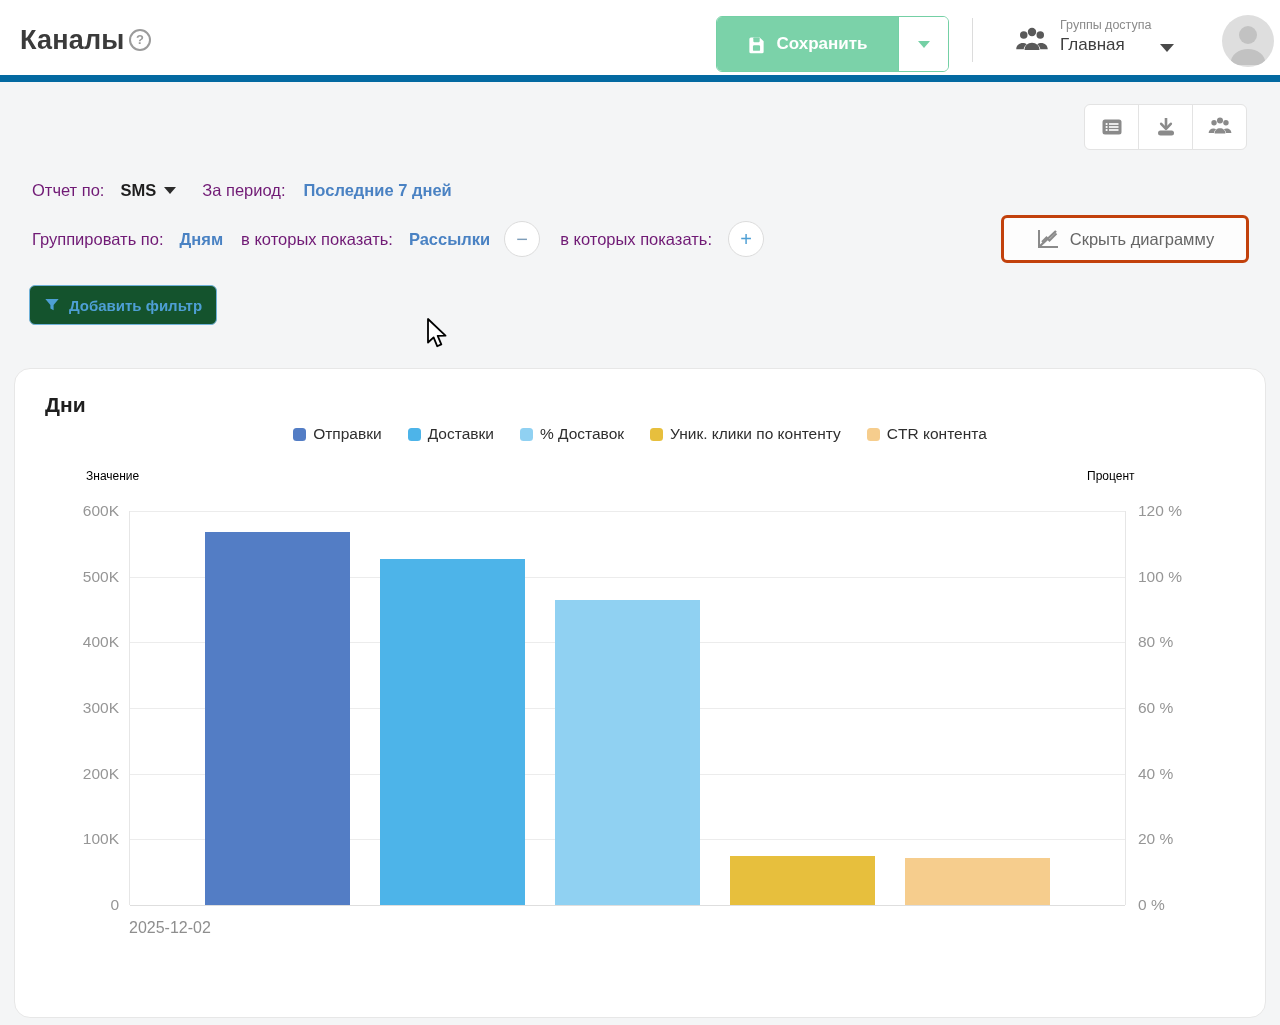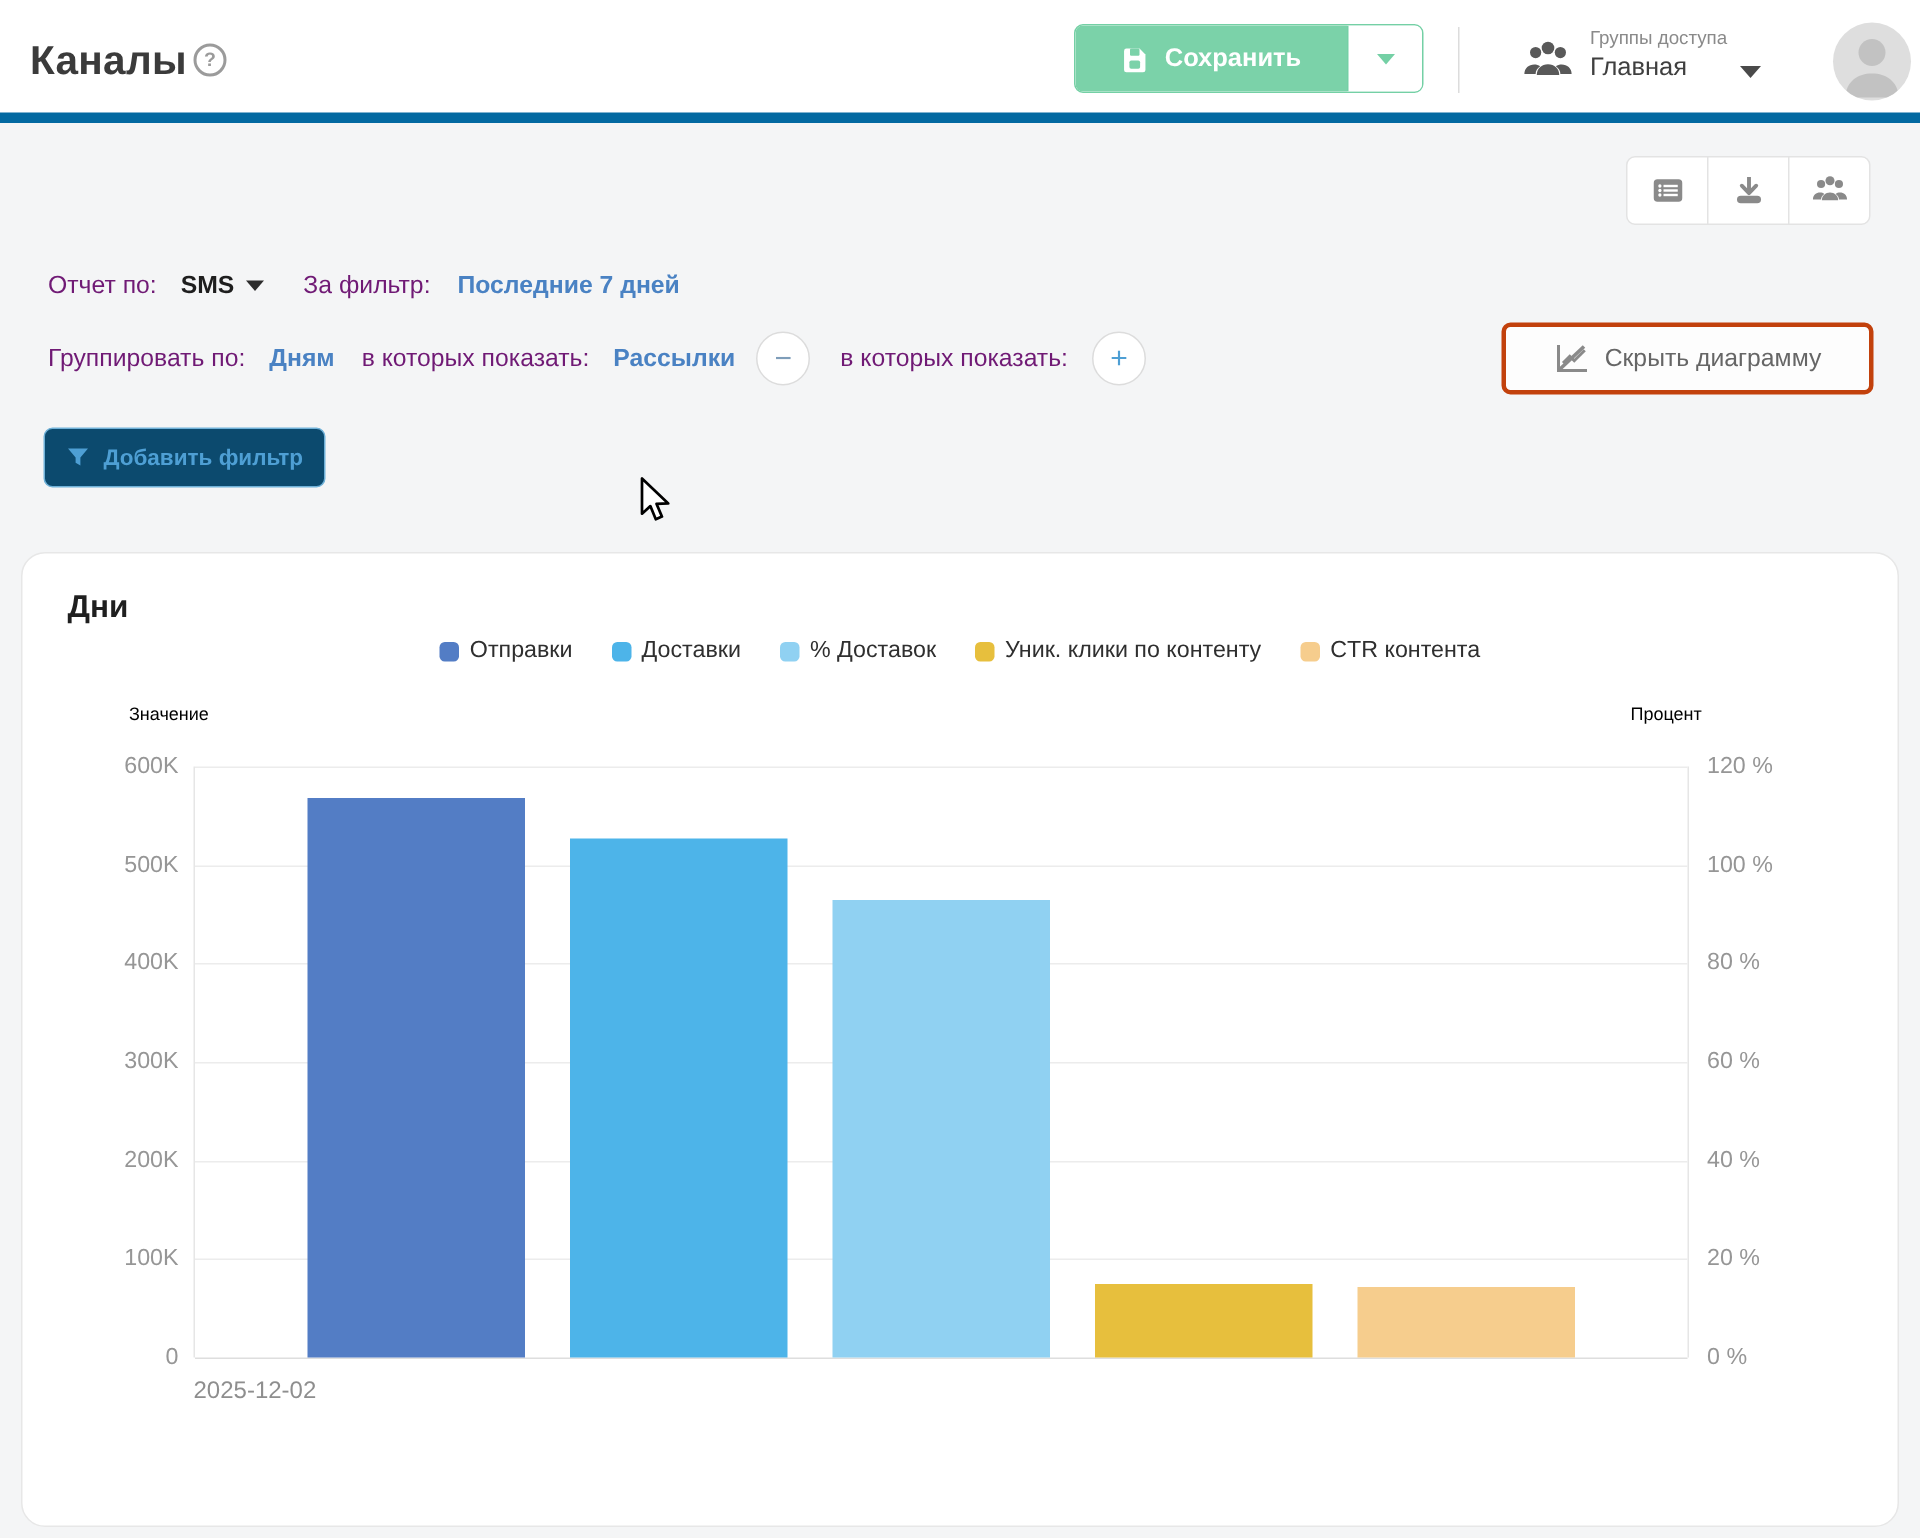--- a/index.html
+++ b/index.html
@@ -4,21 +4,21 @@
 <style>
   * { margin:0; padding:0; box-sizing:border-box; }
   body { background:#e9eaec; font-family:"Liberation Sans", sans-serif; }
   .screen { position:relative; width:1280px; height:1025px; background:#f4f5f6; overflow:hidden; }
 
   
   .header { position:absolute; left:0; top:0; width:1280px; height:82px; background:#ffffff; border-bottom:7px solid #0369a1; }
   .page-title { position:absolute; left:20px; top:25px; font-size:27px; font-weight:bold; color:#3b3b3b; letter-spacing:0.2px; }
   .help-icon { position:absolute; left:129px; top:29px; width:22px; height:22px; border:2px solid #9b9b9b; border-radius:50%; color:#9b9b9b; font-size:13px; font-weight:bold; text-align:center; line-height:18px; }
 
-  .save-split { position:absolute; left:716px; top:16px; width:233px; height:46px; border:1px solid #74d0a5; border-radius:6px; display:flex; overflow:hidden; background:#fff; cursor:pointer; }
+  .save-split { position:absolute; left:716px; top:16px; width:233px; height:56px; border:1px solid #74d0a5; border-radius:6px; display:flex; overflow:hidden; background:#fff; cursor:pointer; }
   .save-main { width:181px; height:100%; background:#7bd2a9; color:#fff; display:flex; align-items:center; justify-content:center; gap:10px; font-size:17px; font-weight:bold; }
   .save-caret { flex:1; display:flex; align-items:center; justify-content:center; background:#fff; border-left:1px solid #74d0a5; }
   .save-caret svg { display:block; }
 
   .header-divider { position:absolute; left:972px; top:18px; width:1px; height:44px; background:#dcdcdc; }
 
   .group-icon { position:absolute; left:1014px; top:26px; width:36px; height:30px; color:#595959; }
   .group-labels { position:absolute; left:1060px; top:18px; }
   .group-caption { font-size:12.5px; color:#8a8a8a; }
   .group-value { font-size:17px; color:#3f3f3f; margin-top:3px; }
@@ -43,21 +43,21 @@
   .lbl { color:#701a75; }
   .link { color:#4a82c3; font-weight:bold; cursor:pointer; }
   .strong-val { color:#1e1e1e; font-weight:bold; cursor:pointer; }
   .caret-sm { display:inline-block; width:0; height:0; border-left:6px solid transparent; border-right:6px solid transparent; border-top:7px solid #2c2c2c; margin-left:8px; }
   .circle-btn { width:36px; height:36px; border-radius:50%; background:#fff; border:1px solid #dcdcdc; display:flex; align-items:center; justify-content:center; font-size:20px; cursor:pointer; }
   .circle-btn.minus { color:#7e9db9; }
   .circle-btn.plus { color:#4e9fd4; }
 
   .hide-chart-btn { position:absolute; left:1001px; top:215px; width:248px; height:48px; background:#fdfdfd; border:3px solid #c2410c; border-radius:6px; display:flex; align-items:center; justify-content:center; gap:10px; font-size:16.5px; color:#666; cursor:pointer; }
 
-  .add-filter-btn { position:absolute; left:29px; top:285px; width:188px; height:40px; background:#0c4a6e; border:1px solid #6fb1d8; border-radius:6px; display:flex; align-items:center; justify-content:center; gap:9px; font-size:15px; color:#4e9fd4; font-weight:bold; cursor:pointer; }
+  .add-filter-btn { position:absolute; left:29px; top:285px; width:188px; height:40px; background:#14532d; border:1px solid #6fb1d8; border-radius:6px; display:flex; align-items:center; justify-content:center; gap:9px; font-size:15px; color:#4e9fd4; font-weight:bold; cursor:pointer; }
 
   
   .chart-card { position:absolute; left:14px; top:368px; width:1252px; height:650px; background:#fff; border:1px solid #e7e7e7; border-radius:16px; }
   .card-title { position:absolute; left:30px; top:24px; font-size:21px; font-weight:bold; color:#1f1f1f; }
   .legend { position:absolute; left:0; top:56px; width:100%; display:flex; justify-content:center; align-items:center; gap:26px; }
   .legend-item { display:flex; align-items:center; gap:7px; cursor:pointer; }
   .legend-swatch { width:13px; height:13px; border-radius:3.5px; }
   .legend-label { font-size:15.5px; color:#2f2f2f; }
 
   .axis-title { position:absolute; top:100px; font-size:12px; color:#000000; }
@@ -157,21 +157,21 @@
         <path d="M22.5 15.5c0-2.6-2-4.2-4.4-4.2-1 0-1.9.3-2.6.8 1.3 1 2 2.1 2 3.4z"></path>
         <path d="M7 16c0-2.9 2.2-4.8 5-4.8s5 1.9 5 4.8z"></path>
       </svg>
     </div>
   </div>
 
   <div class="row1">
     <span class="lbl">Отчет по:</span>
     <span class="strong-val" style="margin-left:16px">SMS</span>
     <span class="caret-sm"></span>
-    <span class="lbl" style="margin-left:26px">За фильтр:</span>
+    <span class="lbl" style="margin-left:26px">За период:</span>
     <span class="link" style="margin-left:18px">Последние 7 дней</span>
   </div>
 
   <div class="row2">
     <span class="lbl">Группировать по:</span>
     <span class="link" style="margin-left:16px">Дням</span>
     <span class="lbl" style="margin-left:18px">в которых показать:</span>
     <span class="link" style="margin-left:16px">Рассылки</span>
     <span class="circle-btn minus" style="margin-left:14px">−</span>
     <span class="lbl" style="margin-left:20px">в которых показать:</span>

